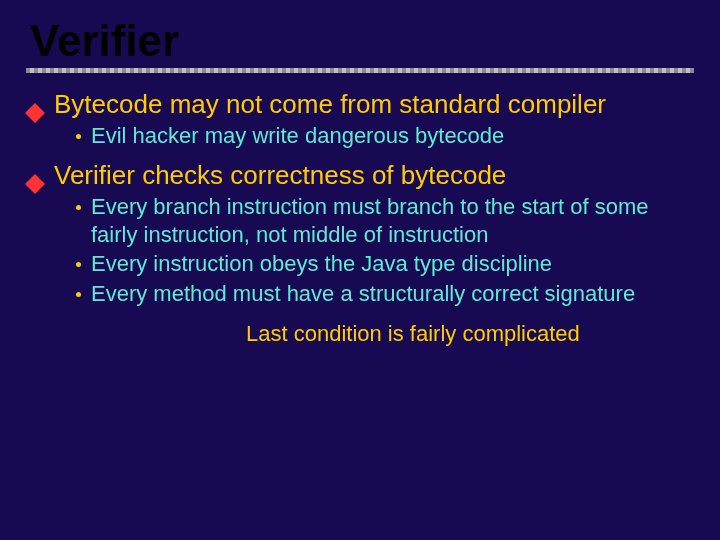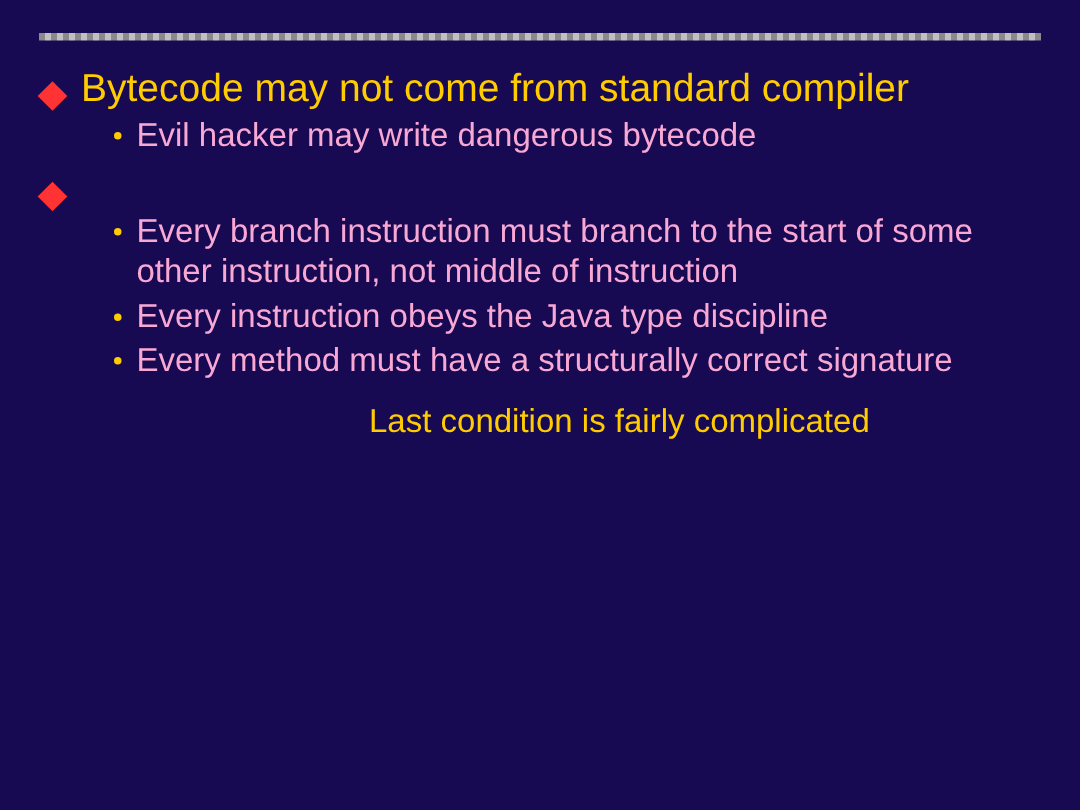--- a/index.html
+++ b/index.html
@@ -29,21 +29,21 @@
     height: 5px;
     margin: 4px 0 16px 0;
     background: repeating-linear-gradient(
       90deg,
       #8a8a8a 0px, #8a8a8a 4px,
       #c0c0c0 4px, #c0c0c0 8px
     );
   }
   .top-bullet {
     display: flex;
-    align-items: center;
+    align-items: flex-end;
     margin: 4px 0 2px 0;
   }
   .diamond {
     flex: none;
     width: 14px;
     height: 14px;
     background: #ff3333;
     transform: rotate(45deg);
     margin: 10px 12px 0 2px;
   }
@@ -64,54 +64,56 @@
     flex: none;
     width: 5px;
     height: 5px;
     border-radius: 50%;
     background: #ffcc00;
     margin: 12px 10px 0 0;
   }
   .sub-text {
     font-size: 22px;
     line-height: 1.25;
-    color: #f9a8d4;
+    color: #5eead4;
     max-width: 600px;
   }
   .footnote {
     font-size: 22px;
     color: #ffcc00;
     margin: 14px 0 16px 220px;
   }
 </style>
 </head>
 <body>
 
 <div class="slide">
 
+  <div class="title">Verifier</div>
   <div class="rule"></div>
 
   <div class="top-bullet">
     <div class="diamond"></div>
     <div class="top-text">Bytecode may not come from standard compiler</div>
   </div>
   <div class="sub-list">
     <div class="sub-item">
       <div class="dot"></div>
       <div class="sub-text">Evil hacker may write dangerous bytecode</div>
     </div>
   </div>
 
   <div class="top-bullet">
     <div class="diamond"></div>
+    <div class="top-text">Verifier checks correctness of bytecode</div>
   </div>
   <div class="sub-list">
     <div class="sub-item">
       <div class="dot"></div>
-      <div class="sub-text">Every branch instruction must branch to the start of some other instruction, not middle of instruction</div>
+      <div class="sub-text">Every branch instruction must branch to the start of some fairly instruction, not middle of instruction</div>
     </div>
     <div class="sub-item">
       <div class="dot"></div>
       <div class="sub-text">Every instruction obeys the Java type discipline</div>
     </div>
     <div class="sub-item">
       <div class="dot"></div>
       <div class="sub-text">Every method must have a structurally correct signature</div>
     </div>
   </div>

